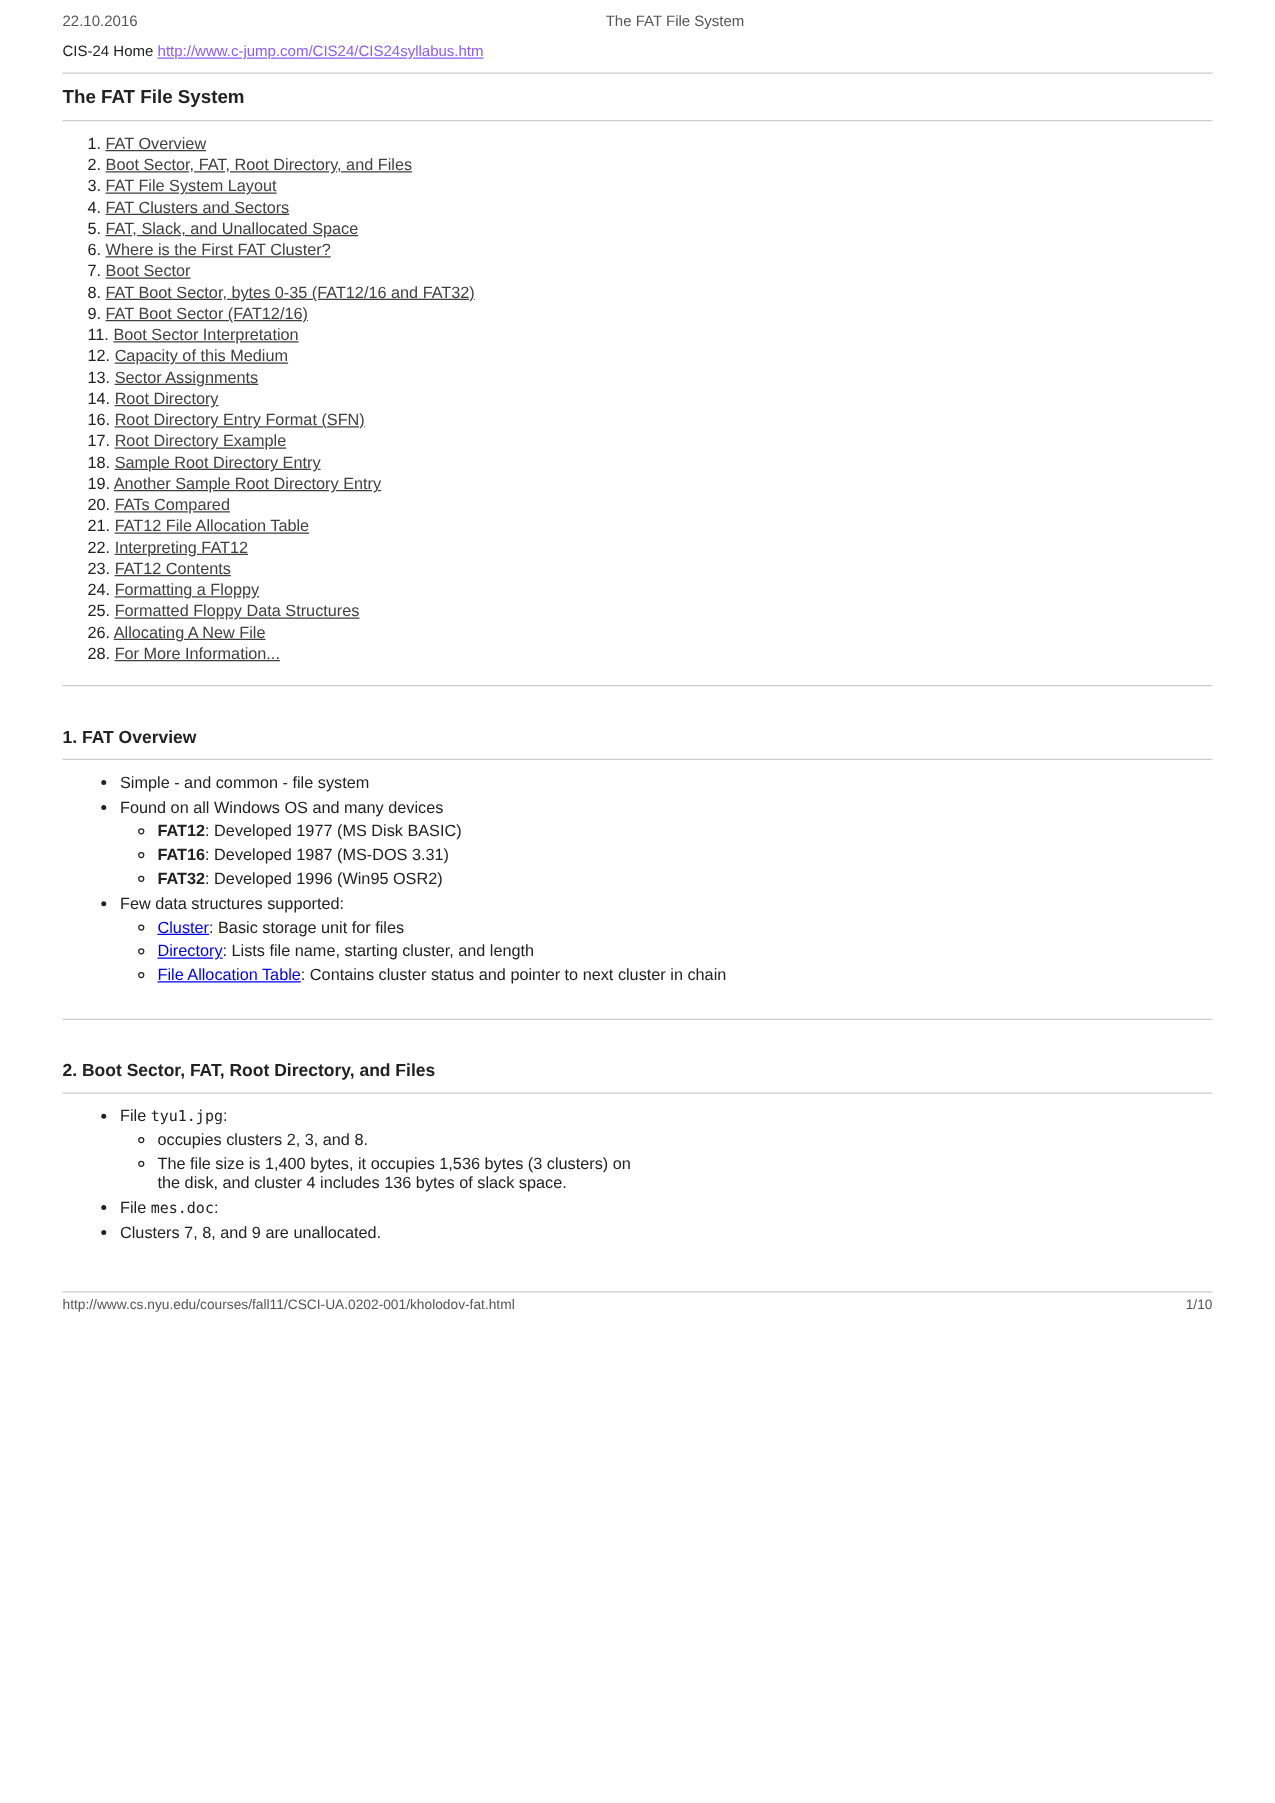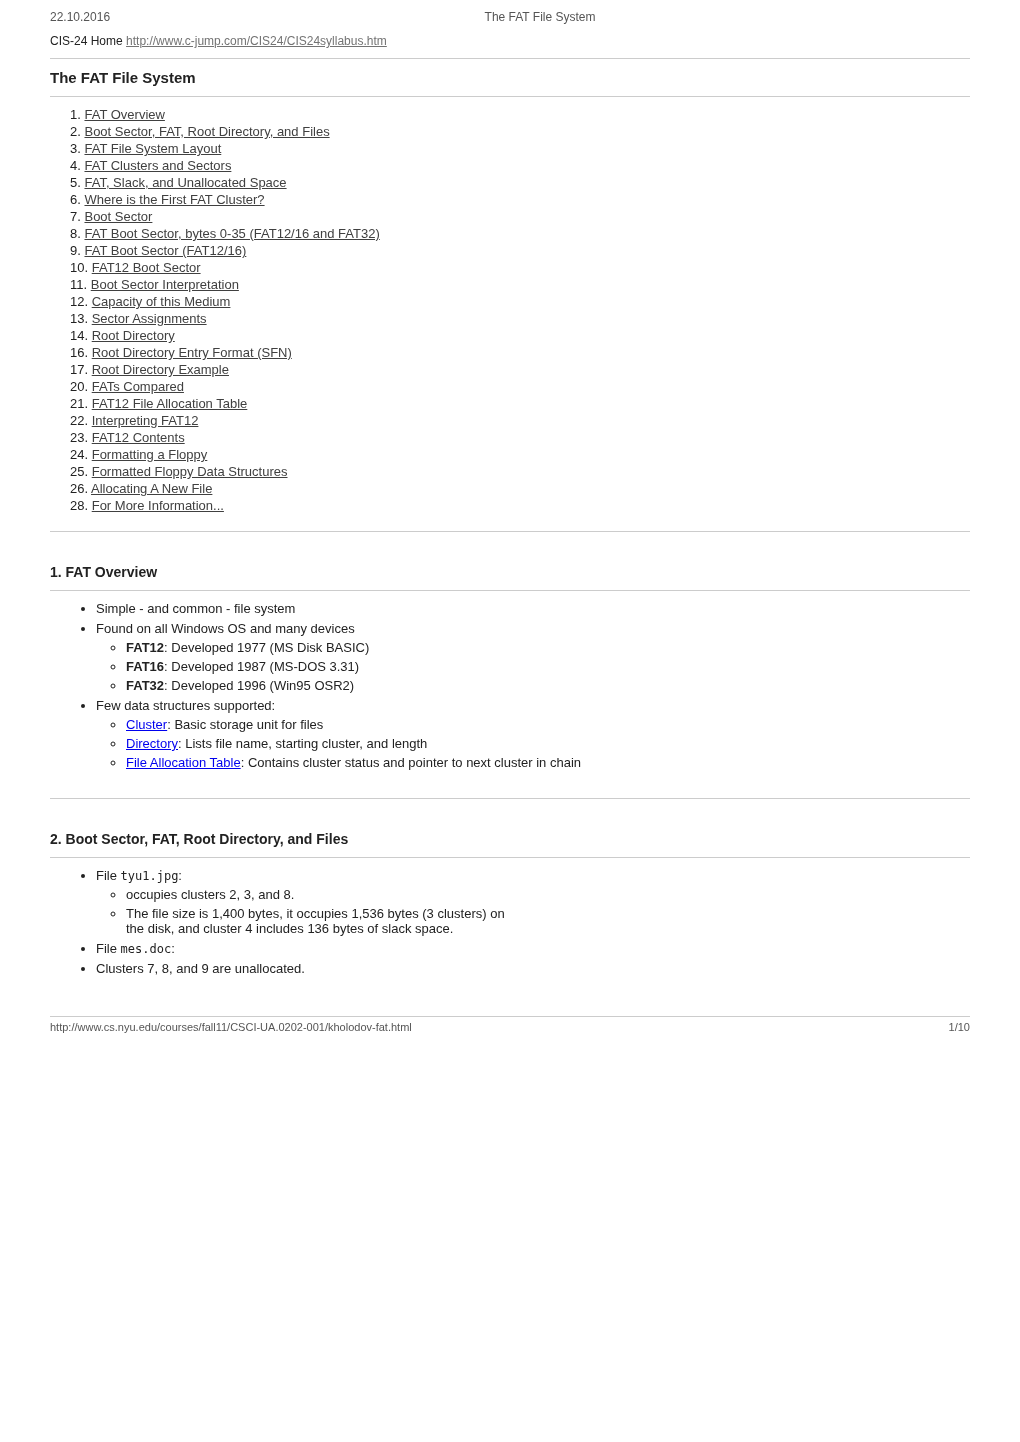--- a/index.html
+++ b/index.html
@@ -21,21 +21,21 @@
       align-items: flex-start;
       font-size: 12px;
       color: #555;
       margin-bottom: 6px;
       padding-bottom: 4px;
     }
     .home-link {
       font-size: 12px;
       margin-bottom: 10px;
     }
-    .home-link a { color: #737373; }
+    .home-link a { color: #8b5cf6; }
     hr.section-divider {
       border: none;
       border-top: 1px solid #ccc;
       margin: 8px 0 10px 0;
     }
     h1.page-title {
       font-size: 15px;
       font-weight: bold;
       margin-bottom: 10px;
     }
@@ -113,27 +113,28 @@
     <div id="toc-list">
         <div class="toc-item"><span>1.</span> <a href="#">FAT Overview</a></div>
         <div class="toc-item"><span>2.</span> <a href="#">Boot Sector, FAT, Root Directory, and Files</a></div>
         <div class="toc-item"><span>3.</span> <a href="#">FAT File System Layout</a></div>
         <div class="toc-item"><span>4.</span> <a href="#">FAT Clusters and Sectors</a></div>
         <div class="toc-item"><span>5.</span> <a href="#">FAT, Slack, and Unallocated Space</a></div>
         <div class="toc-item"><span>6.</span> <a href="#">Where is the First FAT Cluster?</a></div>
         <div class="toc-item"><span>7.</span> <a href="#">Boot Sector</a></div>
         <div class="toc-item"><span>8.</span> <a href="#">FAT Boot Sector, bytes 0-35 (FAT12/16 and FAT32)</a></div>
         <div class="toc-item"><span>9.</span> <a href="#">FAT Boot Sector (FAT12/16)</a></div>
-        <div class="toc-item"><span>10.</span> <a href="#">FAT12 Boot Sector</a></div>
         <div class="toc-item"><span>11.</span> <a href="#">Boot Sector Interpretation</a></div>
         <div class="toc-item"><span>12.</span> <a href="#">Capacity of this Medium</a></div>
         <div class="toc-item"><span>13.</span> <a href="#">Sector Assignments</a></div>
         <div class="toc-item"><span>14.</span> <a href="#">Root Directory</a></div>
         <div class="toc-item"><span>16.</span> <a href="#">Root Directory Entry Format (SFN)</a></div>
         <div class="toc-item"><span>17.</span> <a href="#">Root Directory Example</a></div>
+        <div class="toc-item"><span>18.</span> <a href="#">Sample Root Directory Entry</a></div>
+        <div class="toc-item"><span>19.</span> <a href="#">Another Sample Root Directory Entry</a></div>
         <div class="toc-item"><span>20.</span> <a href="#">FATs Compared</a></div>
         <div class="toc-item"><span>21.</span> <a href="#">FAT12 File Allocation Table</a></div>
         <div class="toc-item"><span>22.</span> <a href="#">Interpreting FAT12</a></div>
         <div class="toc-item"><span>23.</span> <a href="#">FAT12 Contents</a></div>
         <div class="toc-item"><span>24.</span> <a href="#">Formatting a Floppy</a></div>
         <div class="toc-item"><span>25.</span> <a href="#">Formatted Floppy Data Structures</a></div>
         <div class="toc-item"><span>26.</span> <a href="#">Allocating A New File</a></div>
         <div class="toc-item"><span>28.</span> <a href="#">For More Information...</a></div>
       </div>
   </div>

